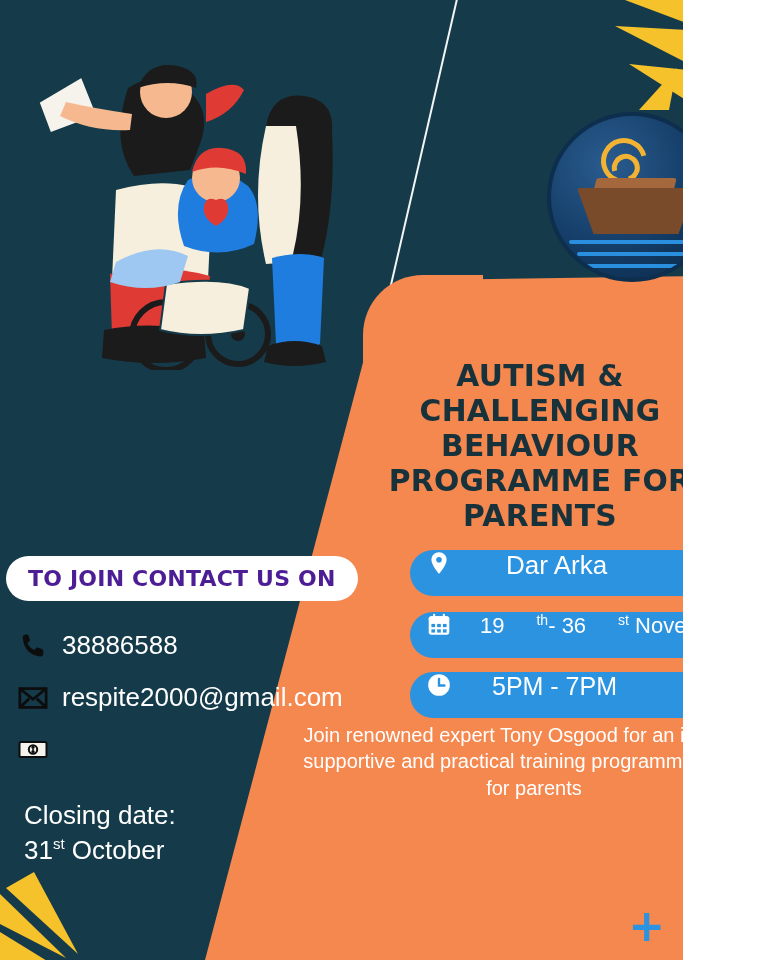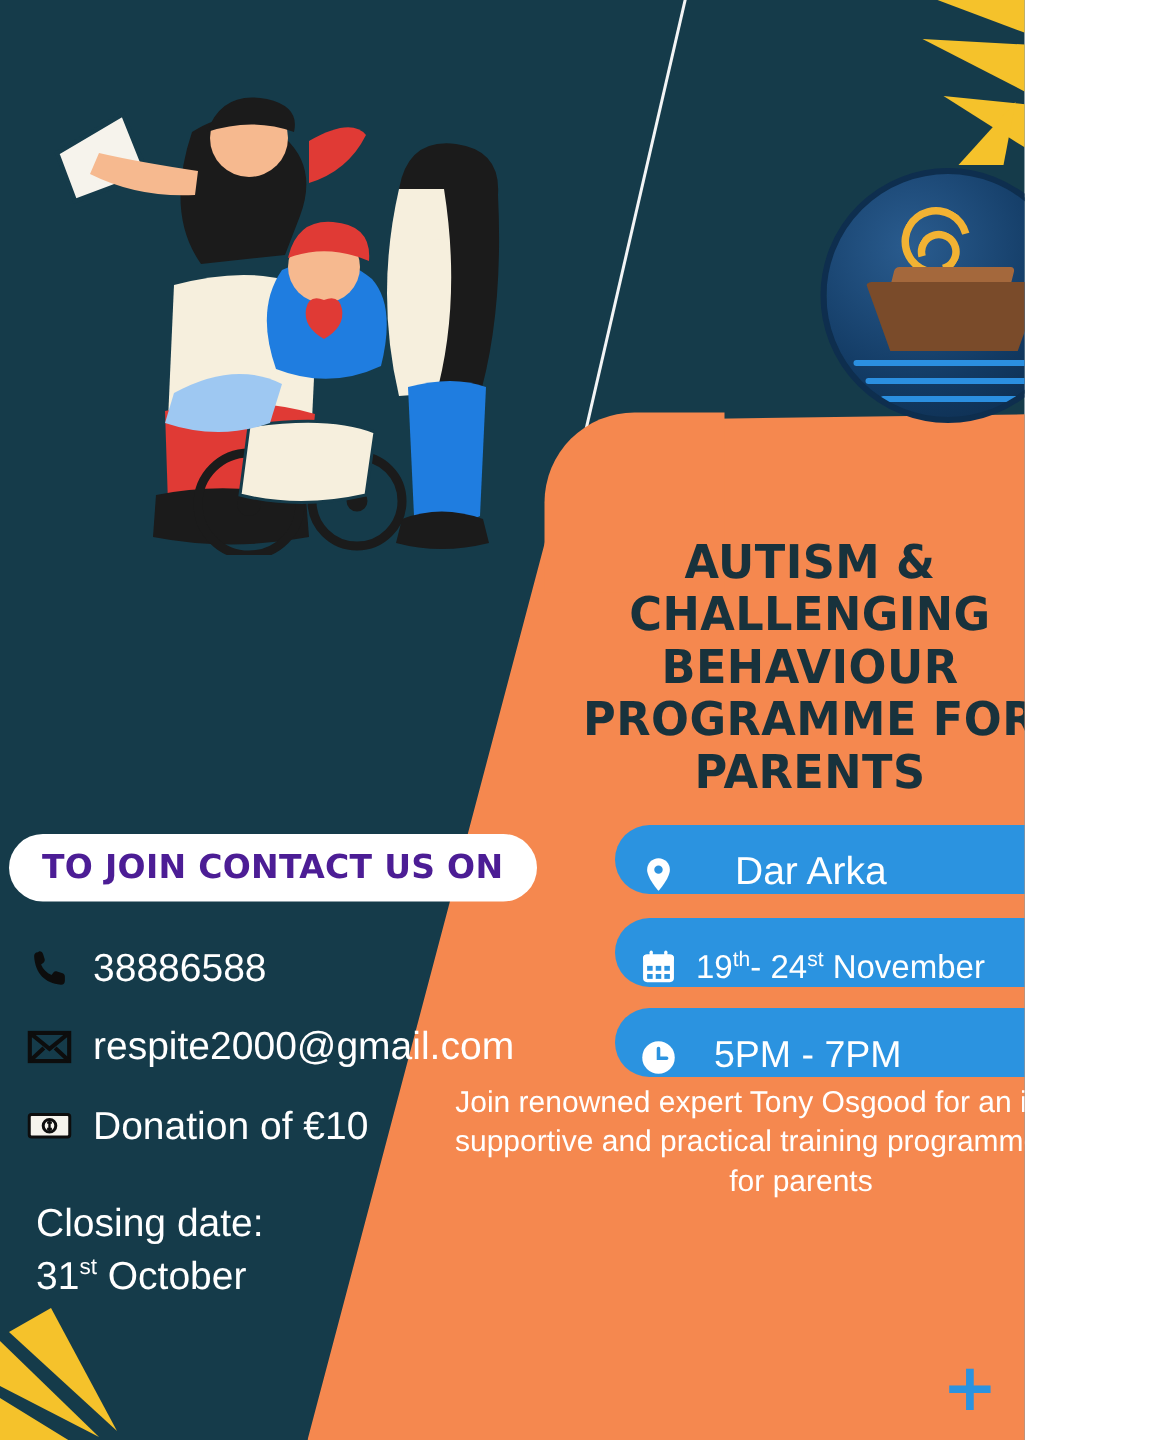--- a/index.html
+++ b/index.html
@@ -96,27 +96,27 @@
     text-transform: uppercase;
     transform: scaleX(.96);
   }
 
   
   .pill {
     position: absolute;
     height: 46px;
     background: #2b93e0;
     border-radius: 24px;
-    display: flex; align-items: flex-end; gap: 12px;
+    display: flex; align-items: flex-start; gap: 28px;
     padding: 0 22px 0 16px;
     color: #ffffff;
   }
   .pill .ico { width: 26px; height: 26px; flex: 0 0 26px; display: block; }
   .pill .ptext { font-size: 25px; font-weight: 500; white-space: nowrap; }
-  .pill .ptext sup { font-size: 14px; }
+  .pill .ptext sup { font-size: 14px; margin-left: 32px; }
   #pill-venue { left: 410px; top: 550px; width: 300px; justify-content: flex-start; }
   #pill-venue .ptext { margin-left: 26px; font-size: 26px; }
   #pill-date  { left: 410px; top: 612px; width: 302px; }
   #pill-date .ptext { font-size: 22px; }
   #pill-time  { left: 410px; top: 672px; width: 300px; }
   #pill-time .ptext { margin-left: 12px; }
 
   
   .blurb {
     position: absolute; left: 300px; top: 722px; width: 468px;
@@ -245,21 +245,21 @@
       <rect x="2.5" y="4" width="19" height="5" rx="2.5" fill="#ffffff"></rect>
       <rect x="5" y="11" width="3.4" height="3" fill="#2b93e0"></rect>
       <rect x="10.3" y="11" width="3.4" height="3" fill="#2b93e0"></rect>
       <rect x="15.6" y="11" width="3.4" height="3" fill="#2b93e0"></rect>
       <rect x="5" y="16" width="3.4" height="3" fill="#2b93e0"></rect>
       <rect x="10.3" y="16" width="3.4" height="3" fill="#2b93e0"></rect>
       <rect x="15.6" y="16" width="3.4" height="3" fill="#2b93e0"></rect>
       <rect x="6.5" y="1.6" width="2" height="4" rx="1" fill="#ffffff"></rect>
       <rect x="15.5" y="1.6" width="2" height="4" rx="1" fill="#ffffff"></rect>
     </svg>
-    <span class="ptext"><span>19</span><sup>th</sup><span>- </span><span>24</span><sup>st</sup><span> November</span></span>
+    <span class="ptext"><span>19</span><sup>th</sup><span>- </span><span>36</span><sup>st</sup><span> November</span></span>
   </div>
 
   <div class="pill" id="pill-time">
     <svg class="ico" viewBox="0 0 24 24">
       <circle cx="12" cy="12" r="10" fill="#ffffff"></circle>
       <path d="M12 6.5v6h5" stroke="#2b93e0" stroke-width="2.2" fill="none" stroke-linecap="round"></path>
     </svg>
     <span class="ptext">5PM - 7PM</span>
   </div>
 
@@ -281,21 +281,20 @@
     </svg>
     <span>respite2000@gmail.com</span>
   </div>
 
   <div class="contact-row" id="c-money">
     <svg class="cico" viewBox="0 0 30 24">
       <rect x="1.5" y="4" width="27" height="15" rx="1.5" fill="#f6f3ec" stroke="#0d0d0d" stroke-width="2"></rect>
       <circle cx="15" cy="11.5" r="4.2" fill="none" stroke="#0d0d0d" stroke-width="2"></circle>
       <path d="M15 8v7M13.4 9.4h3.2M13.4 13.6h3.2" stroke="#0d0d0d" stroke-width="1.6" fill="none"></path>
     </svg>
-    <span>Donation of €10</span>
   </div>
 
   <div class="closing">
     <div>Closing date:</div>
     <div><span>31</span><sup>st</sup> <span>October</span></div>
   </div>
 
   <div class="plus-mark">+</div>
 </div>
 

